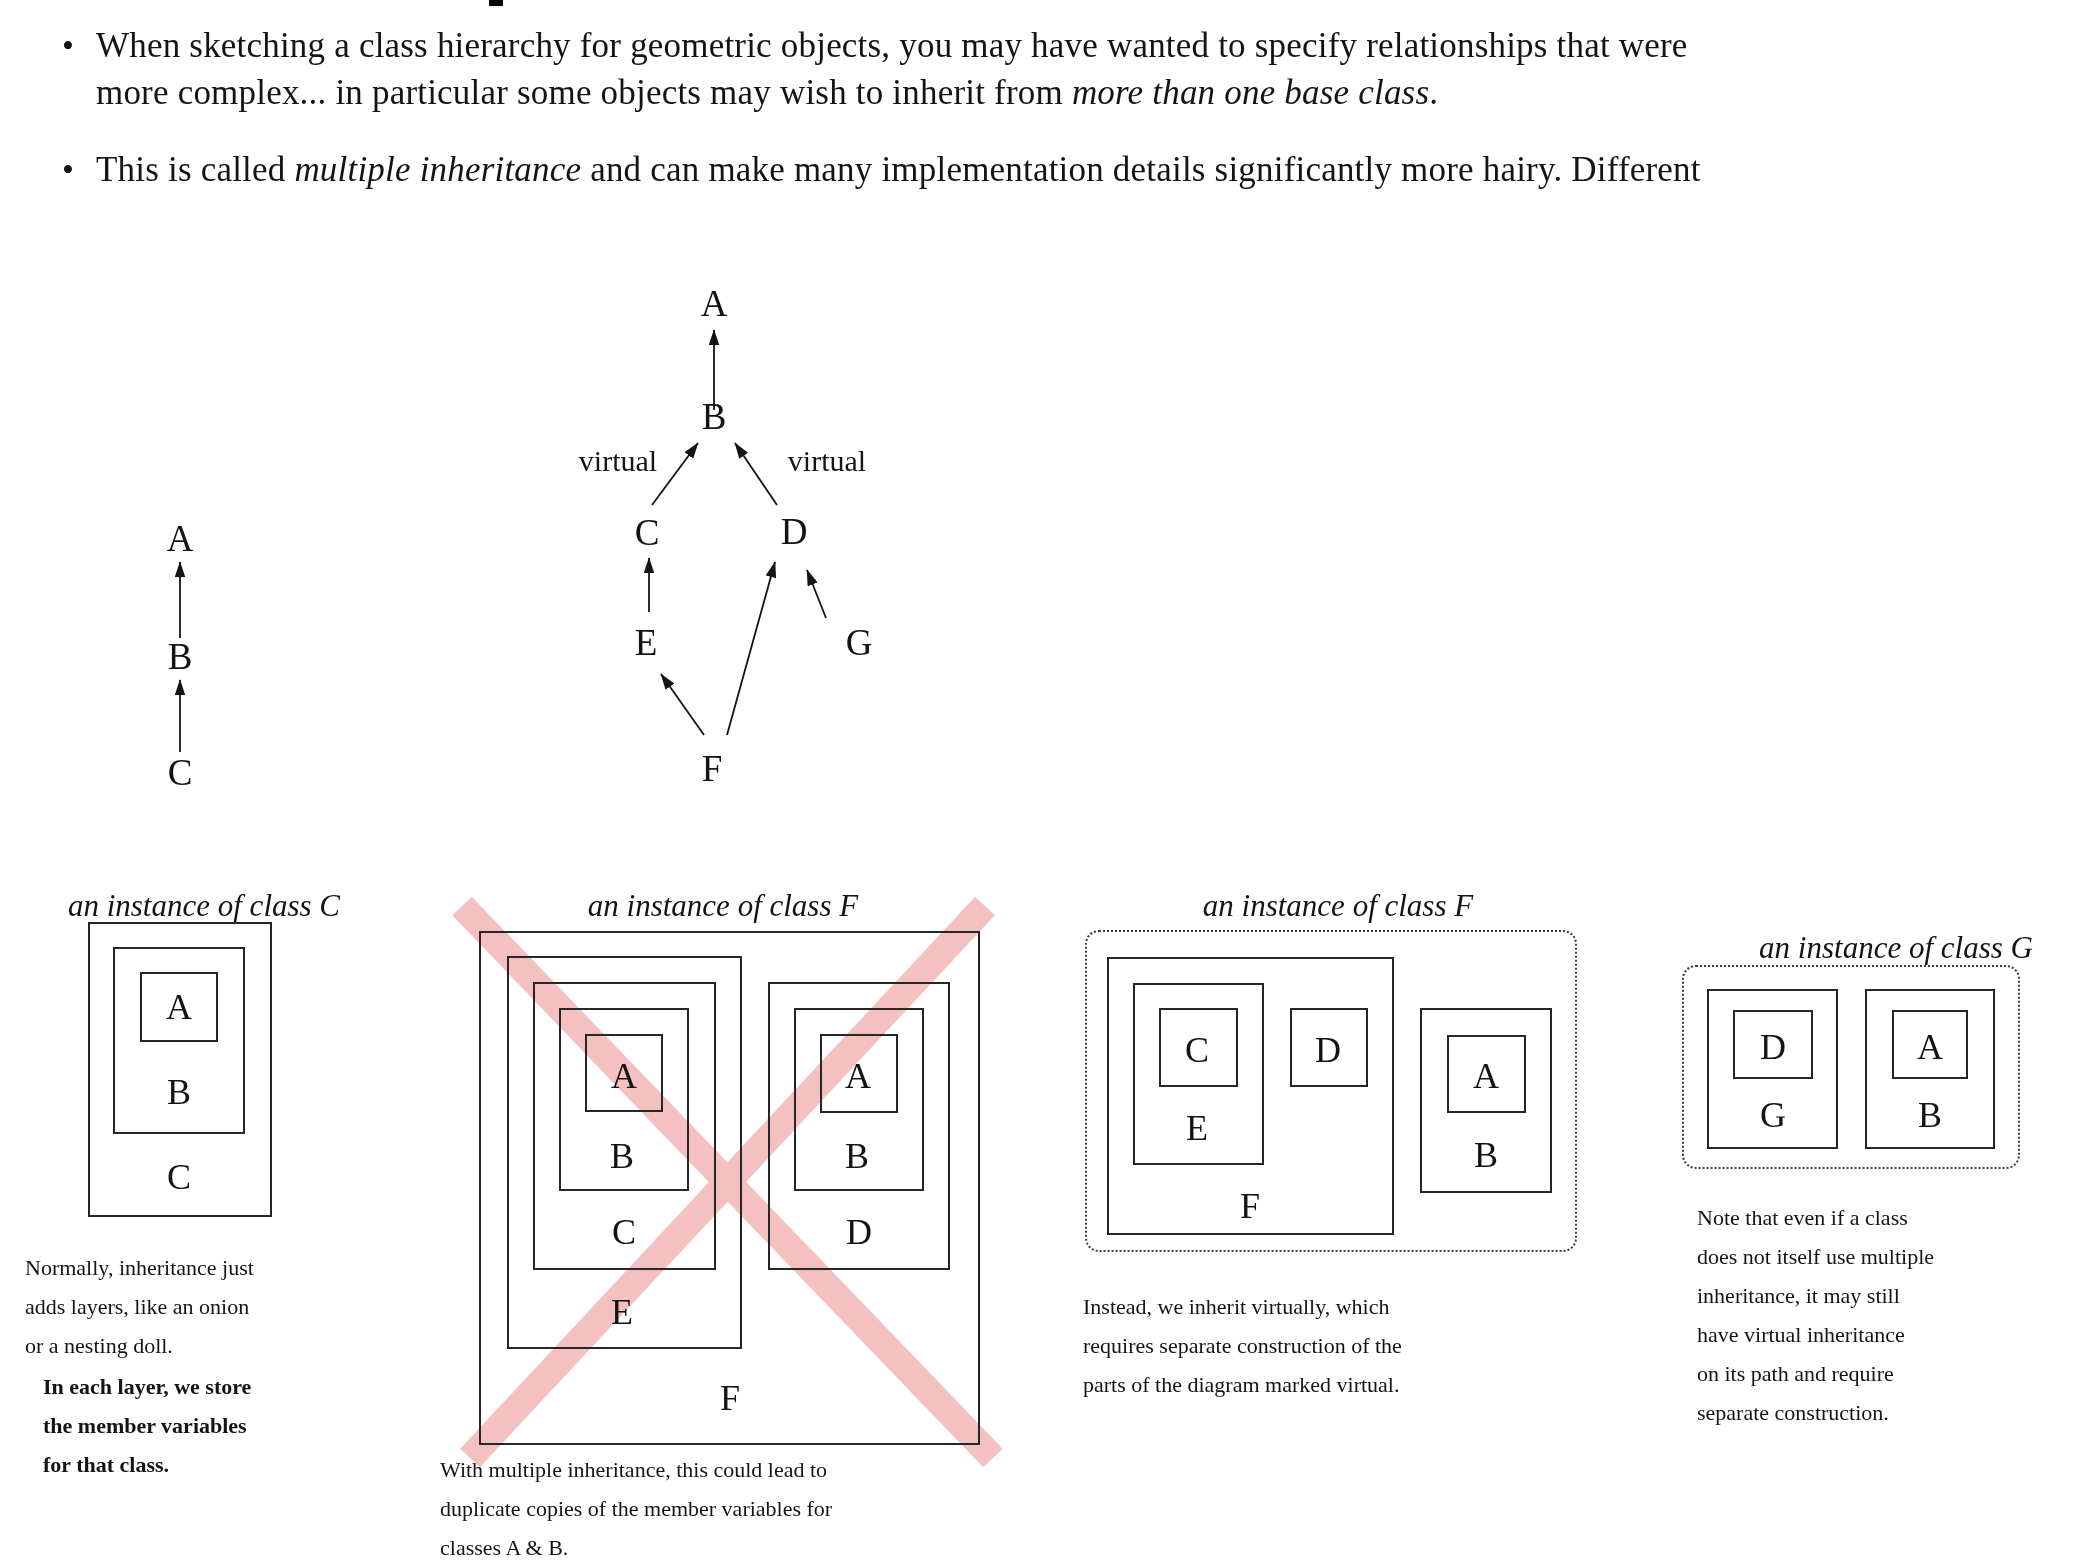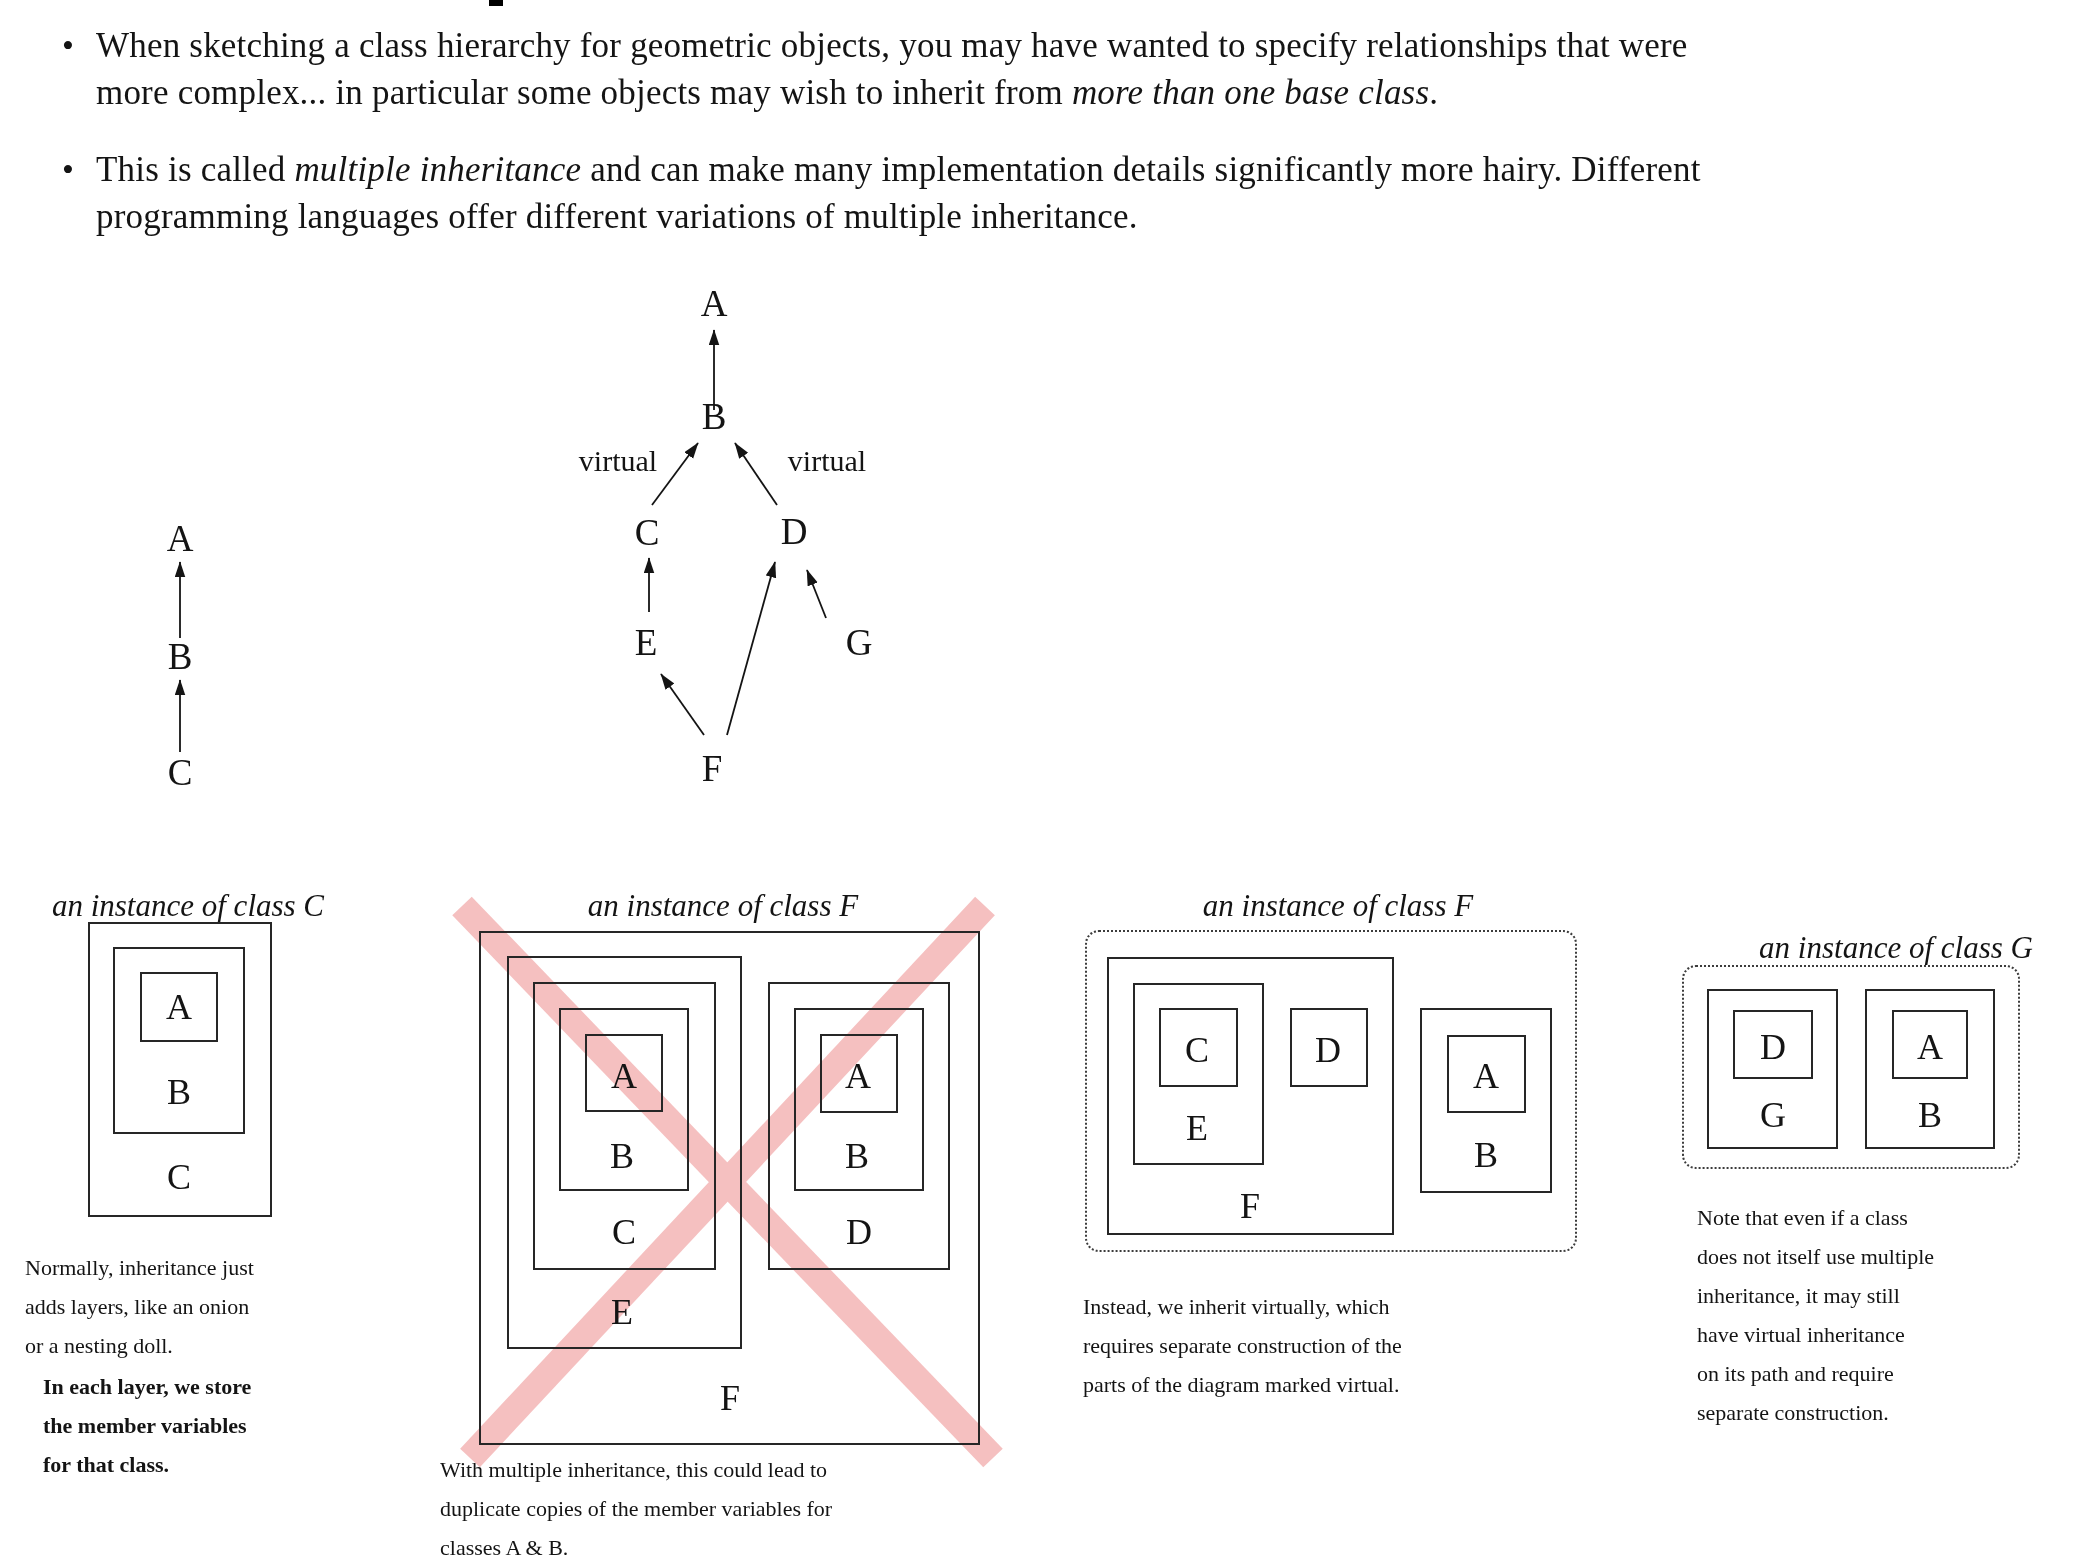--- a/index.html
+++ b/index.html
@@ -35,21 +35,21 @@
 
 <div class="frag"></div>
 
 <div class="bullets">
   <div class="bullet">
     <div class="bullet-marker">•</div>
     <div class="bullet-text"><span>When sketching a class hierarchy for geometric objects, you may have wanted to specify relationships that were</span><br><span>more complex... in particular some objects may wish to inherit from </span><em>more than one base class</em><span>.</span></div>
   </div>
   <div class="bullet">
     <div class="bullet-marker">•</div>
-    <div class="bullet-text"><span>This is called </span><em>multiple inheritance</em><span> and can make many implementation details significantly more hairy.  Different</span><br><span>programming languages offer different variations of multiple inheritance.</span></div>
+    <div class="bullet-text"><span>This is called </span><em>multiple inheritance</em><span> and can make many implementation details significantly more hairy.  Different</span><br></div>
   </div>
 </div>
 
 <svg class="hier" width="1060" height="545">
   <defs>
     <marker id="ah" markerWidth="10" markerHeight="8" refX="8.6" refY="3" orient="auto" markerUnits="strokeWidth">
       <path d="M0,0 L9,3 L0,6 z" fill="#141414"></path>
     </marker>
   </defs>
 
@@ -75,21 +75,21 @@
     <line x1="652" y1="245" x2="698" y2="183" marker-end="url(#ah)"></line>
     <line x1="777" y1="245" x2="735" y2="183" marker-end="url(#ah)"></line>
     <line x1="649" y1="352" x2="649" y2="298" marker-end="url(#ah)"></line>
     <line x1="704" y1="475" x2="661" y2="414" marker-end="url(#ah)"></line>
     <line x1="727" y1="475" x2="775" y2="302" marker-end="url(#ah)"></line>
     <line x1="826" y1="358" x2="807" y2="310" marker-end="url(#ah)"></line>
   </g>
 </svg>
 
 <div class="panel" style="left:0;width:430px;height:682px;">
-  <div class="panel-title" style="left:188px;">an instance of class C</div>
+  <div class="panel-title" style="left:204px;">an instance of class C</div>
   <div class="box" style="left:88px;top:42px;width:184px;height:295px;"></div>
   <div class="box" style="left:113px;top:67px;width:132px;height:187px;"></div>
   <div class="box" style="left:140px;top:92px;width:78px;height:70px;"></div>
   <span class="lbl" style="left:179px;top:127px;">A</span>
   <span class="lbl" style="left:179px;top:212px;">B</span>
   <span class="lbl" style="left:179px;top:297px;">C</span>
   <div class="cap" style="left:25px;top:368px;">Normally, inheritance just
 adds layers, like an onion
 or a nesting doll.</div>
   <div class="cap" style="left:43px;top:487px;font-weight:bold;">In each layer, we store

